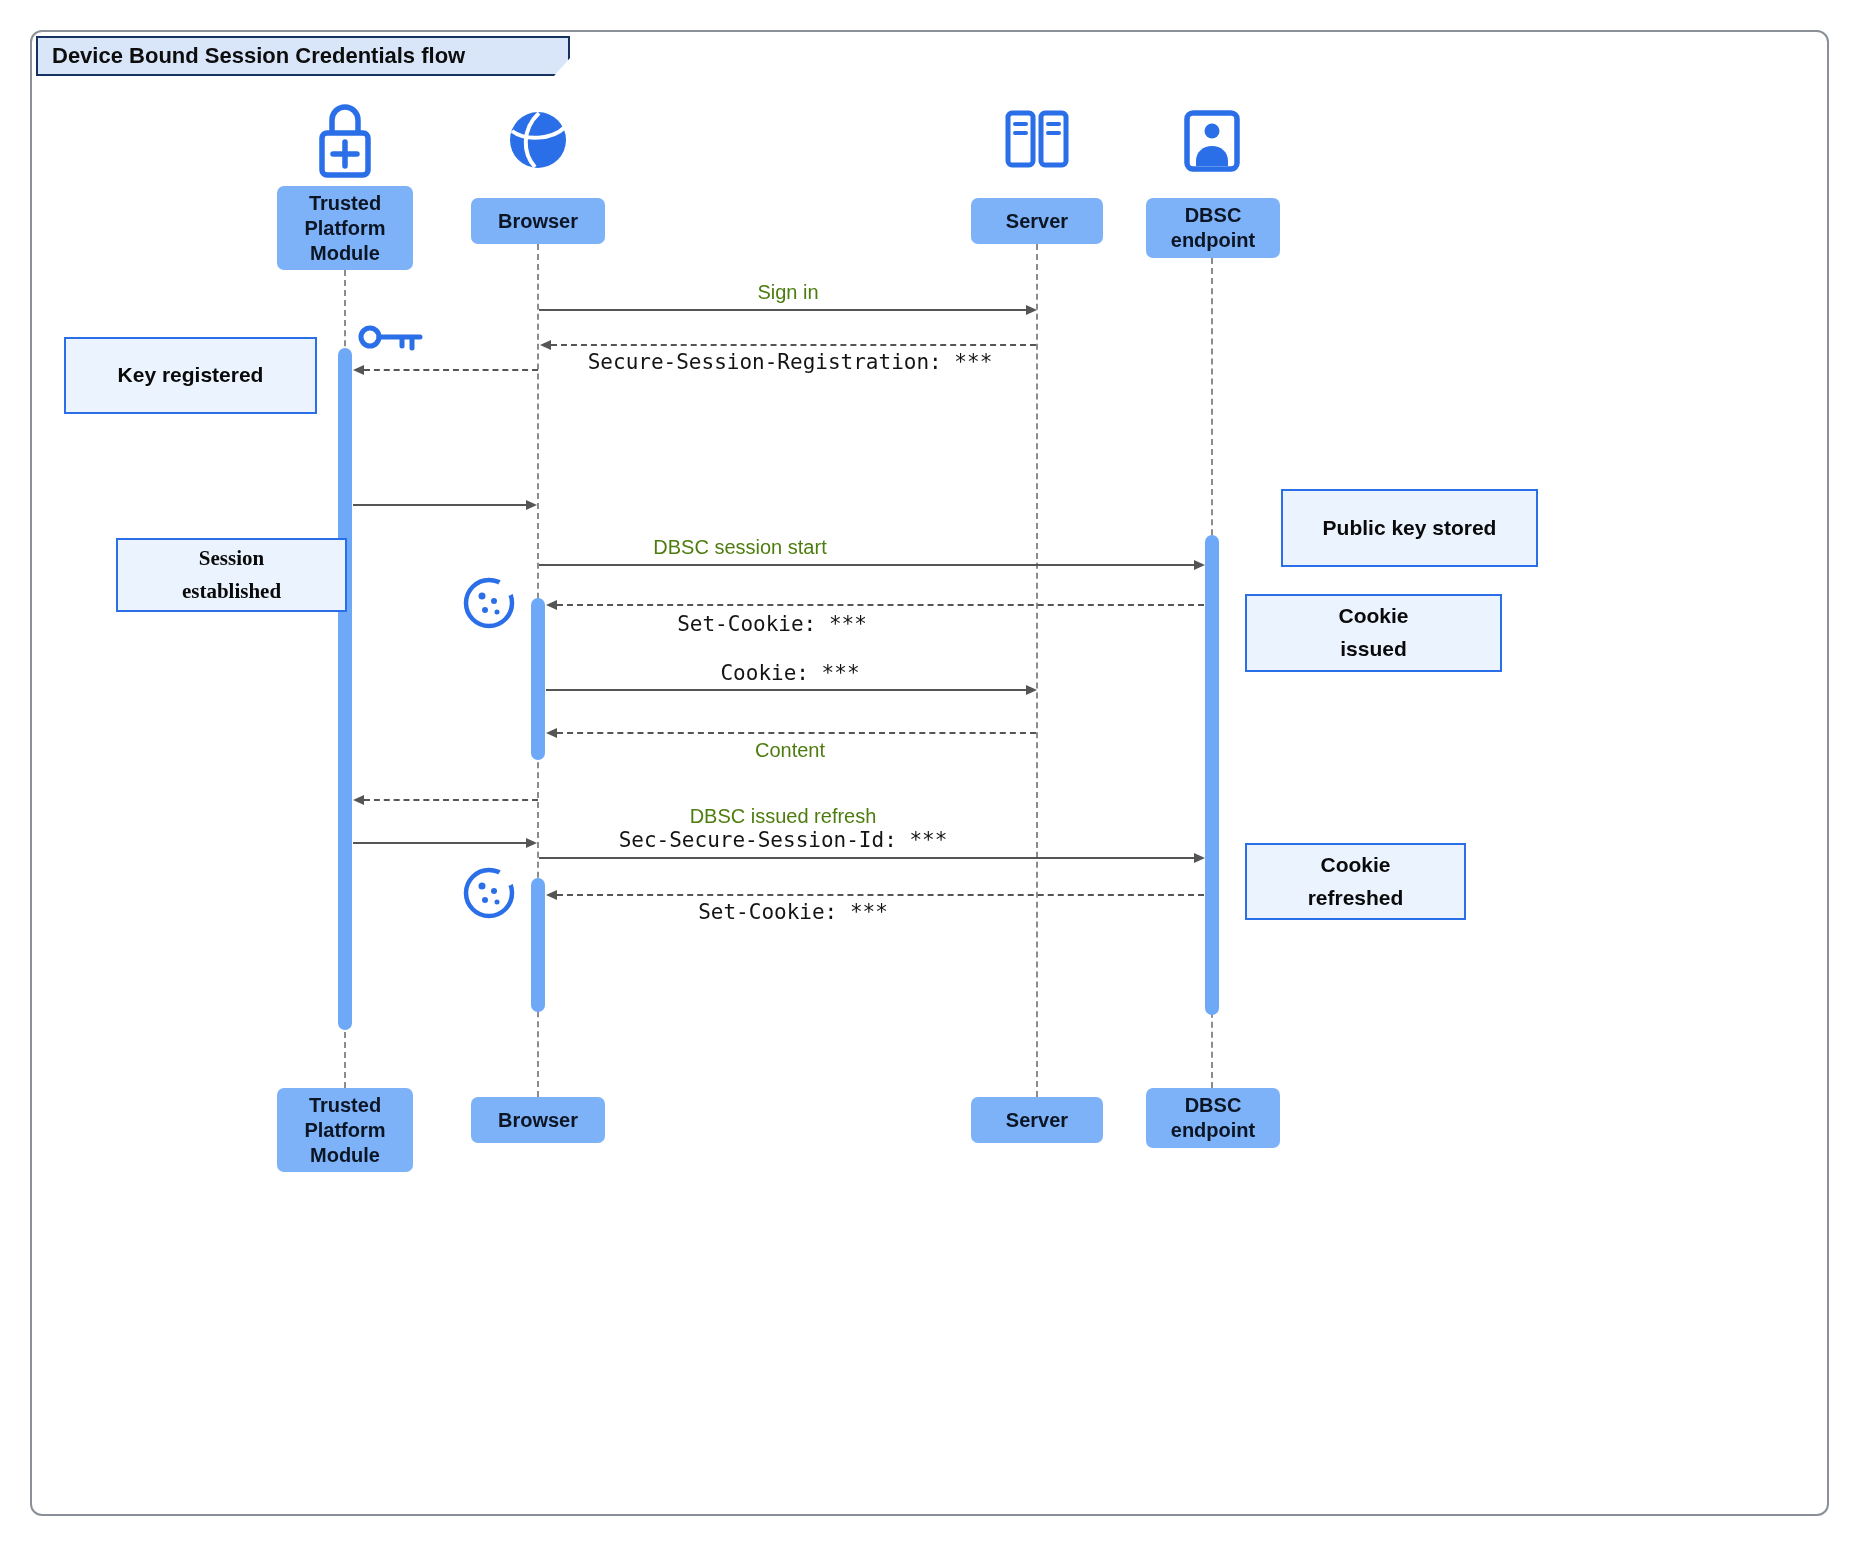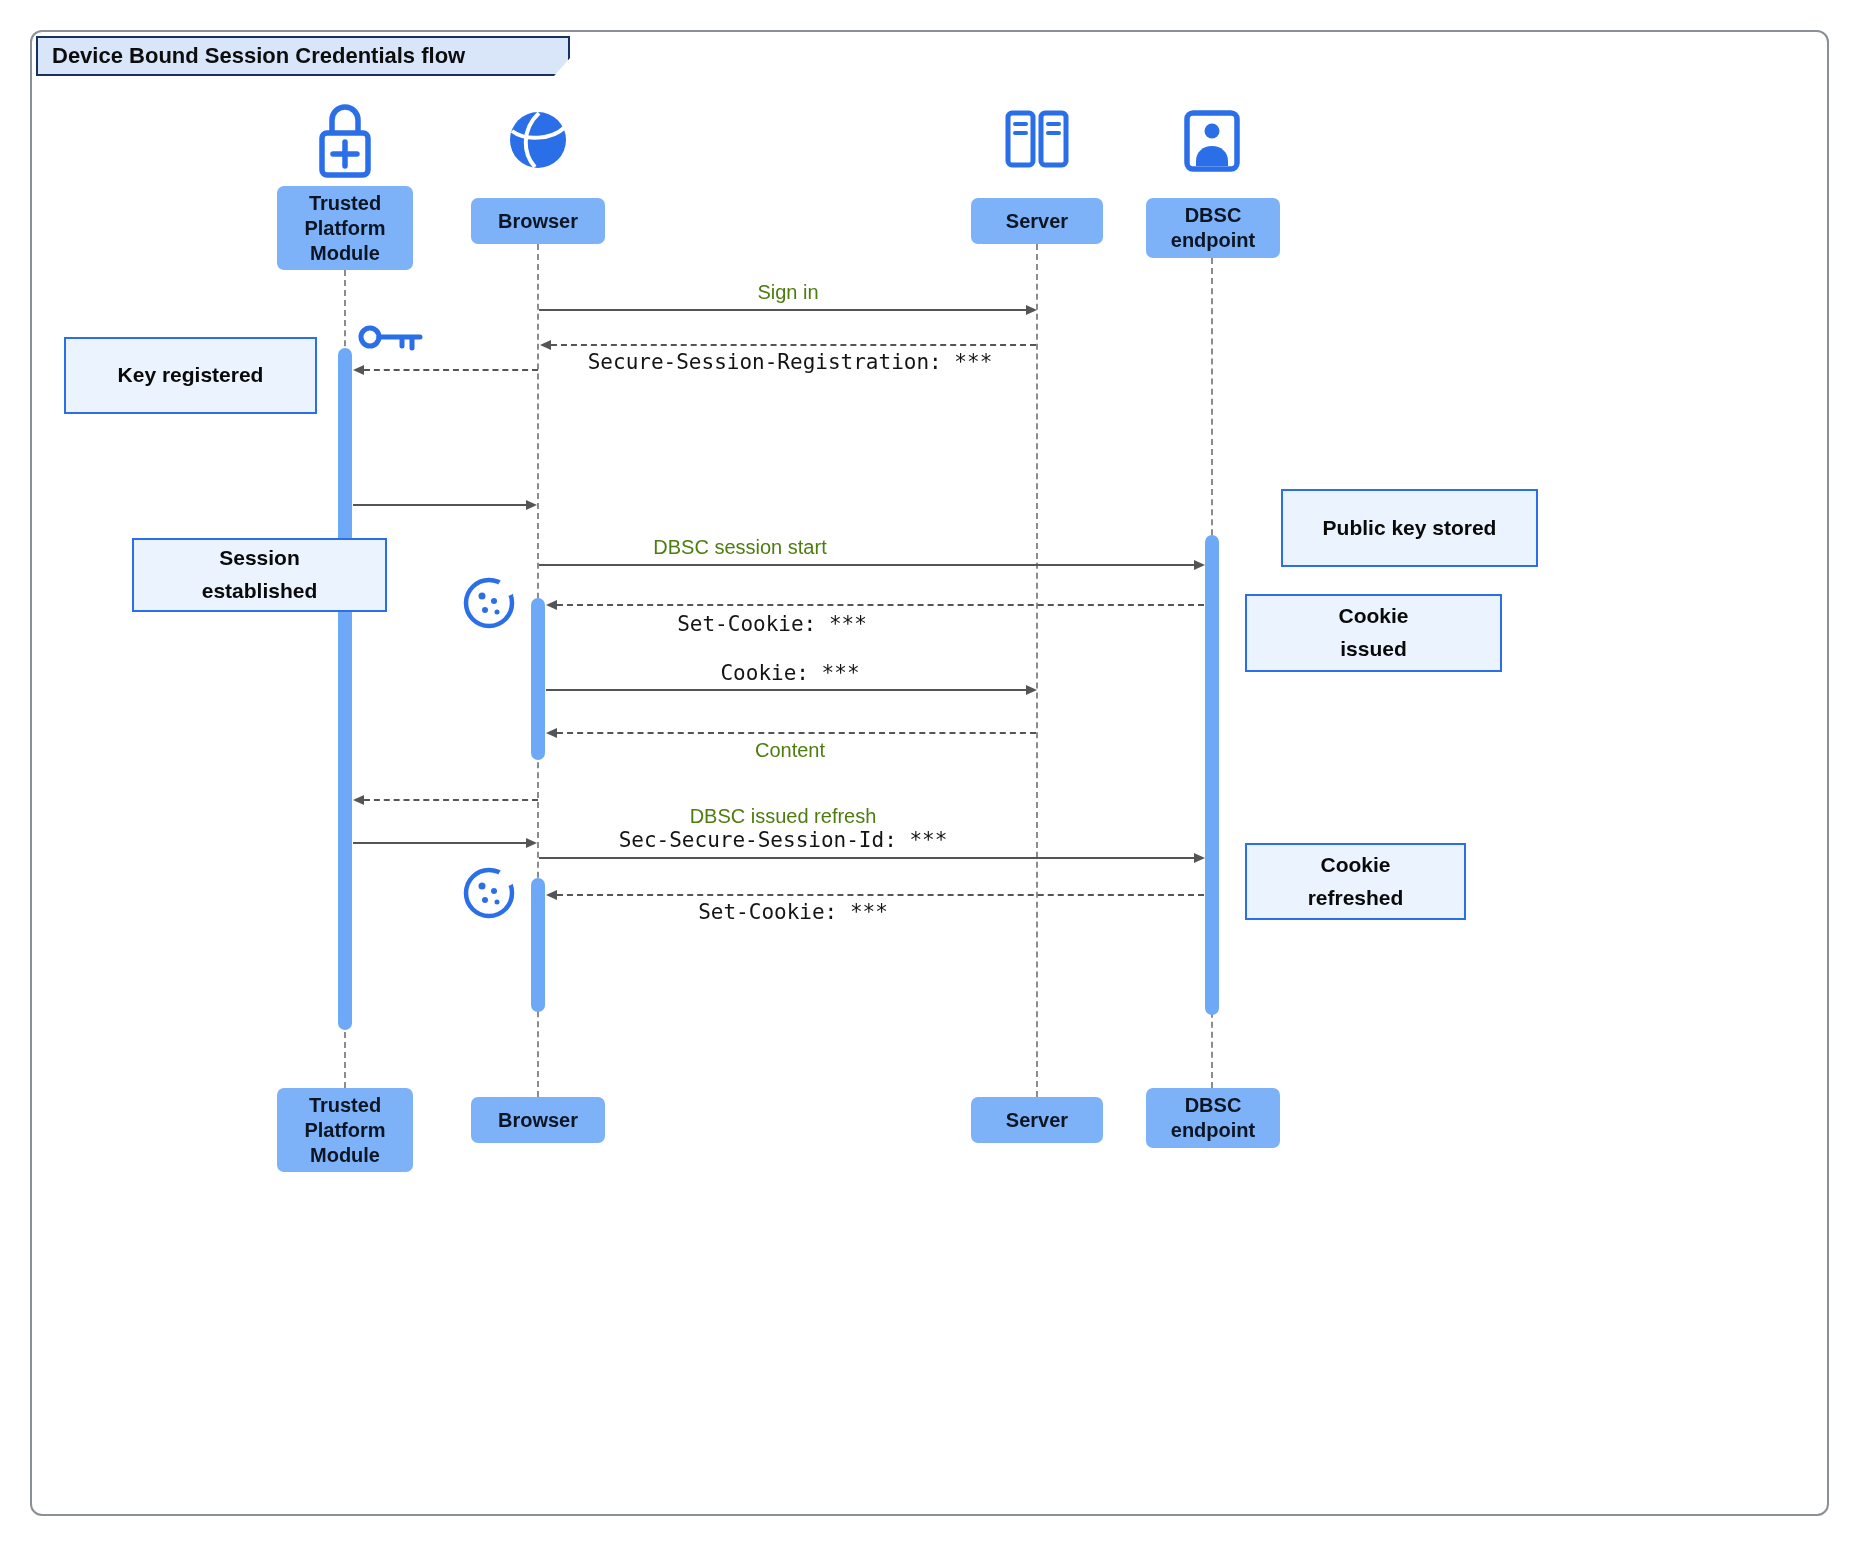--- a/index.html
+++ b/index.html
@@ -175,21 +175,21 @@
   <div class="mlabel" style="left:783px; top:805px;">DBSC issued refresh</div>
   <div class="mlabel mono" style="left:783px; top:828px;">Sec-Secure-Session-Id: ***</div>
   <div class="mlabel mono" style="left:793px; top:900px;">Set-Cookie: ***</div>
 
   <div class="note" style="left:64px; top:337px; width:253px; height:77px;">
       <span>Key registered</span>
     </div>
   <div class="note" style="left:1245px; top:489px; width:257px; height:78px;margin-left:36px;">
       <span>Public key stored</span>
     </div>
-  <div class="note wrap" style="left:132px; top:538px; width:255px; height:74px;">
+  <div class="note wrap" style="left:116px; top:538px; width:231px; height:74px;font-family:Liberation Serif, serif;">
       <span>Session established</span>
     </div>
   <div class="note wrap" style="left:1245px; top:594px; width:257px; height:78px;">
       <span>Cookie issued</span>
     </div>
   <div class="note wrap" style="left:1245px; top:843px; width:221px; height:77px;">
       <span>Cookie refreshed</span>
     </div>
 
   <div class="pbox" style="left:277px; top:1088px; width:136px; height:84px;">Trusted Platform Module</div>

